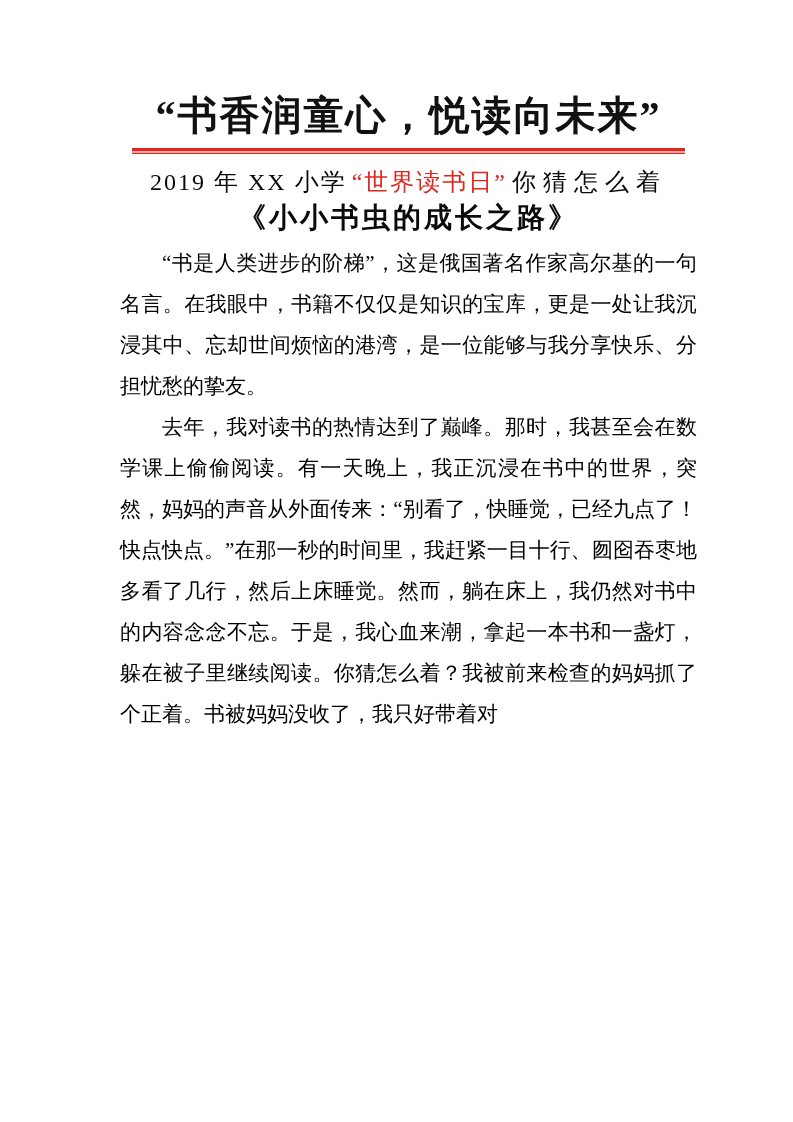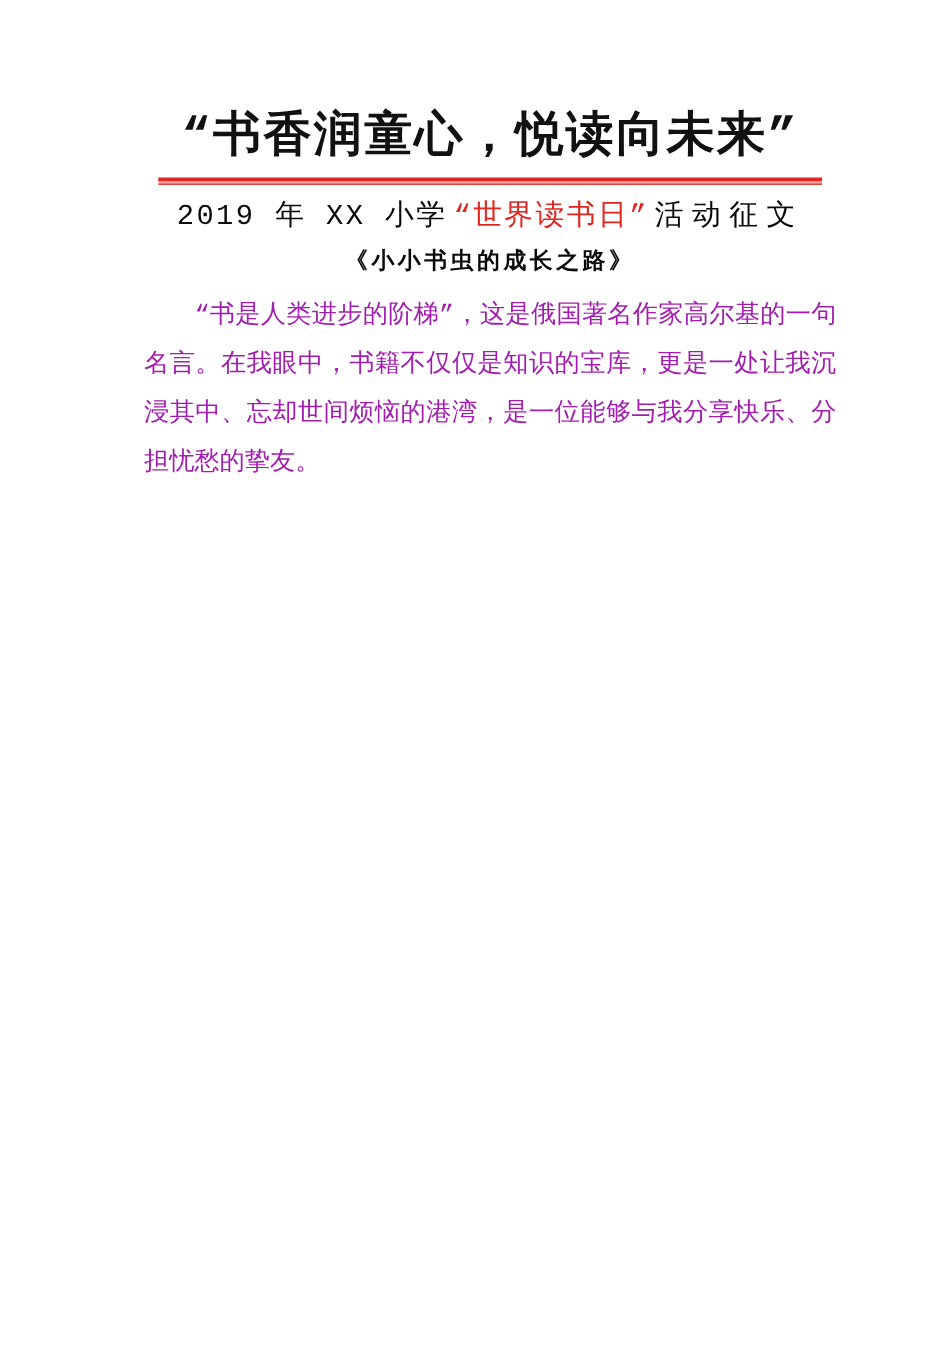--- a/index.html
+++ b/index.html
@@ -8,21 +8,21 @@
     background: #ffffff;
   }
   .page {
     position: relative;
     width: 793px;
     height: 1122px;
     margin: 0 auto;
     background: #ffffff;
     box-sizing: border-box;
     padding: 90px 96px 0 120px;
-    font-family: Liberation Mono, monospace;
+    font-family: Liberation Serif, serif;
     color: #0a0a0a;
     overflow: hidden;
   }
   .banner {
     margin: 0;
     font-size: 40px;
     font-weight: 700;
     line-height: 52px;
     text-align: center;
     letter-spacing: 2px;
@@ -48,51 +48,52 @@
   .subtitle .highlight {
     color: #e0261e;
     margin: 0 5px;
   }
   .subtitle .suffix {
     letter-spacing: 7px;
   }
   .essay-title {
     margin: 7px 0 0 0;
     text-align: center;
-    font-size: 19px;
+    font-size: 28px;
     font-weight: 600;
     line-height: 28px;
     letter-spacing: 3px;
   }
   .body-text {
     margin-top: 11px;
   }
   .body-text p {
     margin: 0;
     font-size: 21px;
     line-height: 41px;
     text-align: justify;
     text-justify: inter-character;
     text-indent: 2em;
     word-break: break-all;
-    color: #a21caf;
+    color: #000000;
   }
 </style>
 </head>
 <body>
 
 <div class="page">
 
   <h1 class="banner">“书香润童心，悦读向未来”</h1>
 
   <div class="divider"></div>
 
   <div class="subtitle">
-    <span class="prefix">2019 年 XX 小学</span><span class="highlight">“世界读书日”</span><span class="suffix">活动征文</span>
+    <span class="prefix">2019 年 XX 小学</span><span class="highlight">“世界读书日”</span><span class="suffix">你猜怎么着</span>
   </div>
 
   <h2 class="essay-title">《小小书虫的成长之路》</h2>
 
   <div class="body-text">
     <p>“书是人类进步的阶梯”，这是俄国著名作家高尔基的一句名言。在我眼中，书籍不仅仅是知识的宝库，更是一处让我沉浸其中、忘却世间烦恼的港湾，是一位能够与我分享快乐、分担忧愁的挚友。</p>
+    <p>去年，我对读书的热情达到了巅峰。那时，我甚至会在数学课上偷偷阅读。有一天晚上，我正沉浸在书中的世界，突然，妈妈的声音从外面传来：“别看了，快睡觉，已经九点了！快点快点。”在那一秒的时间里，我赶紧一目十行、囫囵吞枣地多看了几行，然后上床睡觉。然而，躺在床上，我仍然对书中的内容念念不忘。于是，我心血来潮，拿起一本书和一盏灯，躲在被子里继续阅读。你猜怎么着？我被前来检查的妈妈抓了个正着。书被妈妈没收了，我只好带着对</p>
   </div>
 
 </div>
 
 </body></html>

